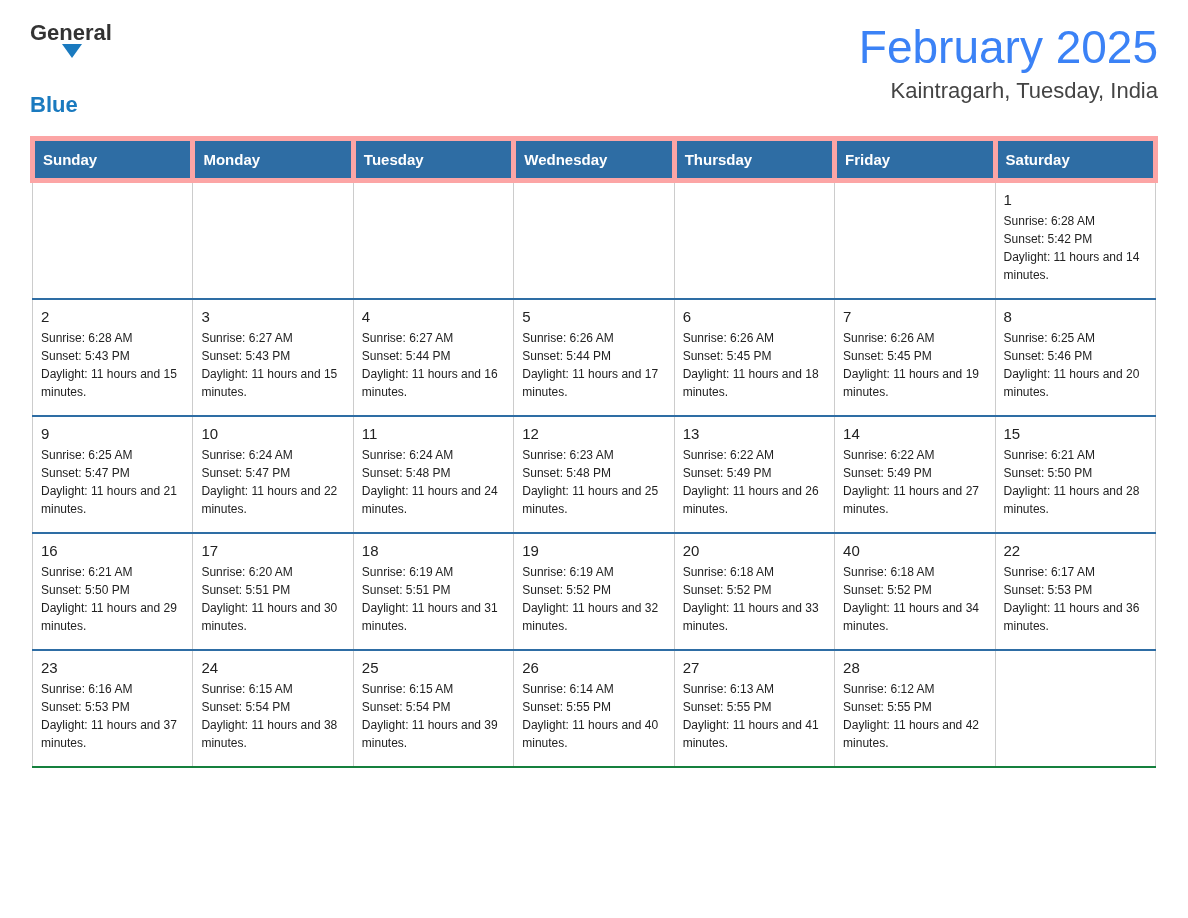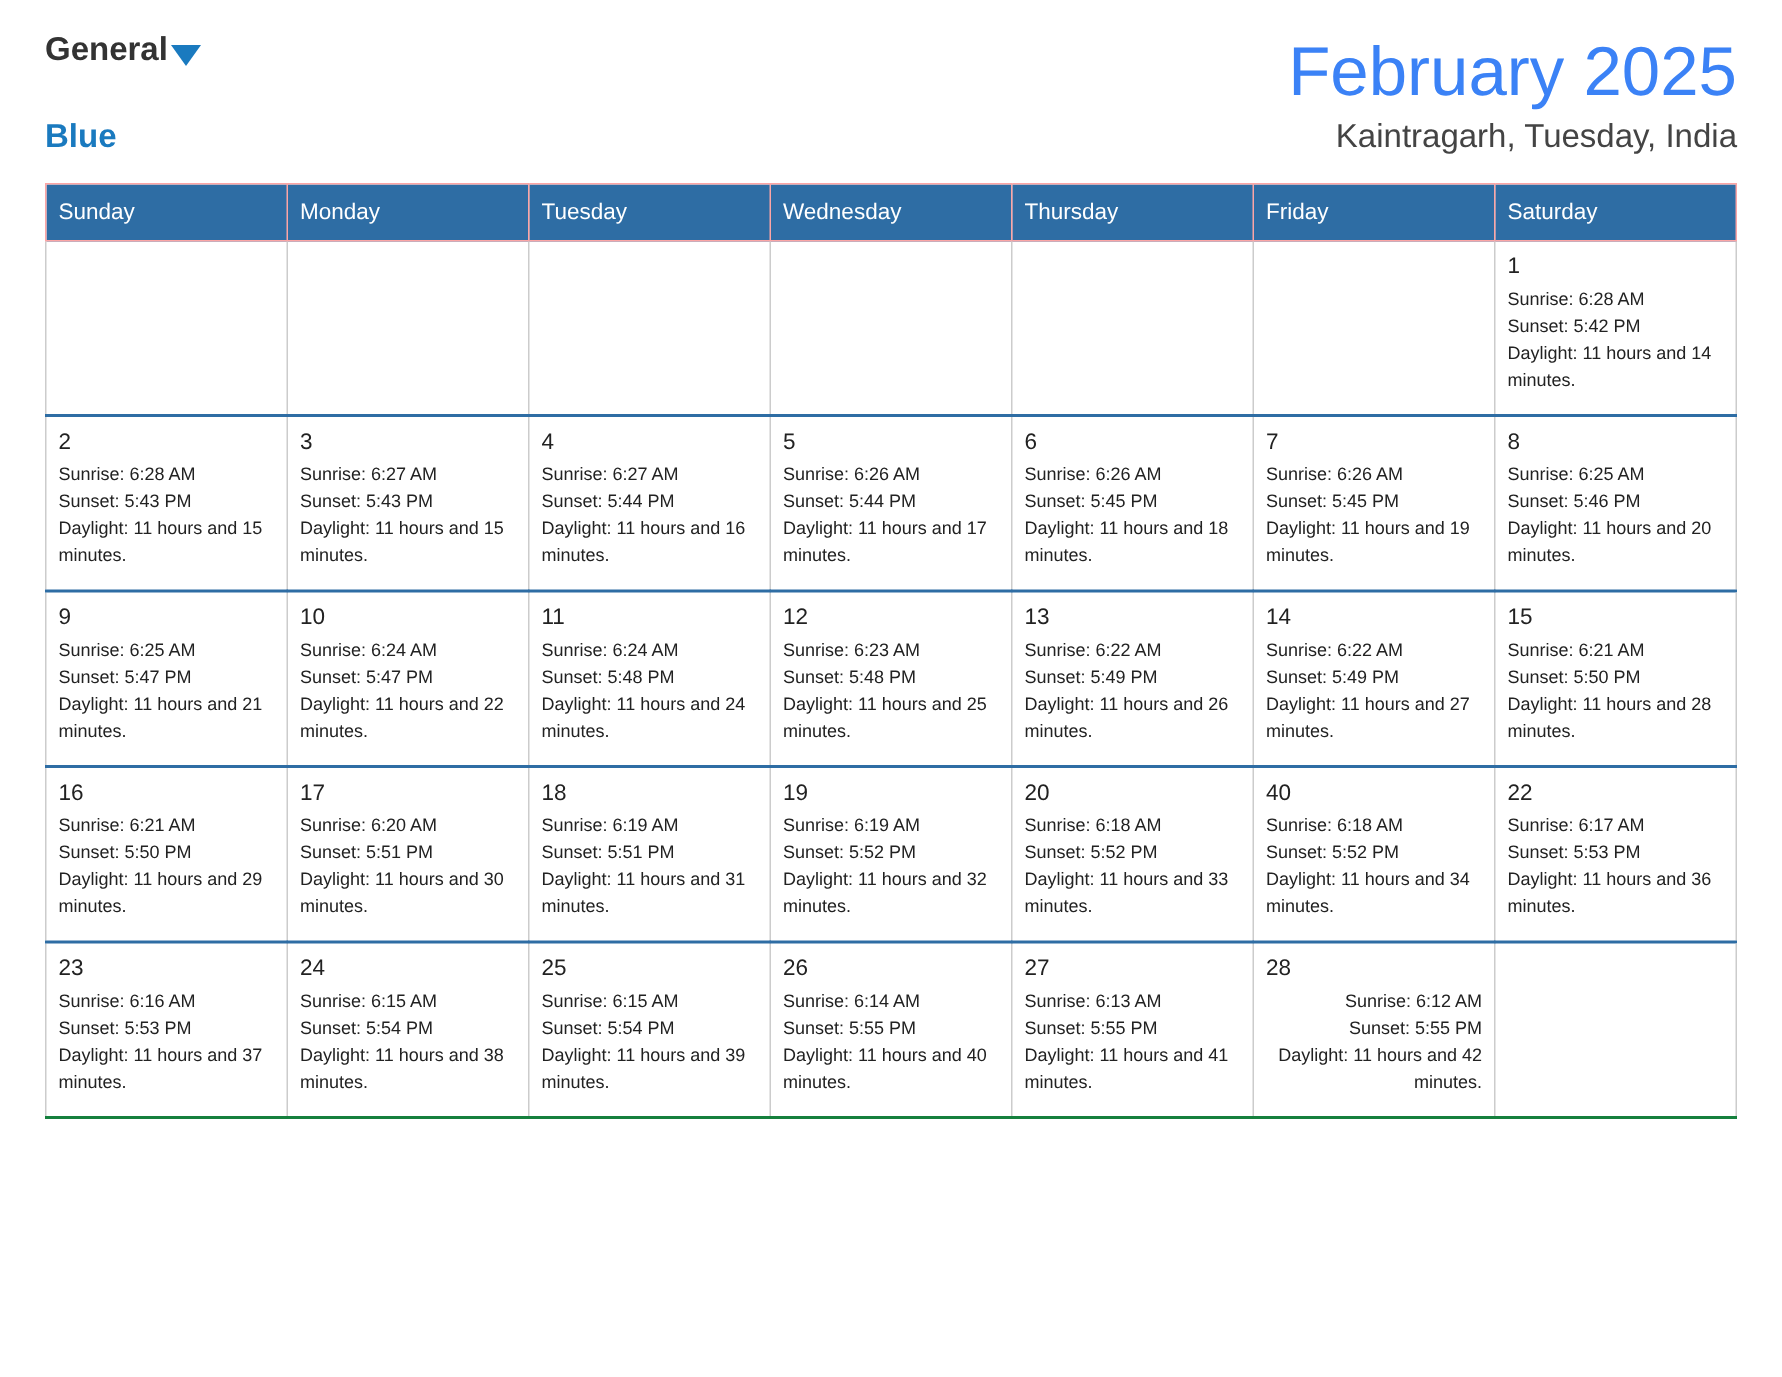--- a/index.html
+++ b/index.html
@@ -59,24 +59,24 @@
     table {
       width: 100%;
       border-collapse: collapse;
     }
     thead tr {
       background-color: #2e6da4;
     }
     thead th {
       color: #fff;
       font-size: 15px;
-      font-weight: normal;
+      font-weight: bold;
       padding: 10px 8px;
       text-align: left;
-      border: 1px solid #fca5a5;
+      border: 5px solid #fca5a5;
     }
     tbody tr {
       border-bottom: 2px solid #2e6da4;
     }
     tbody td {
       vertical-align: top;
       padding: 8px 8px 14px 8px;
       font-size: 12.5px;
       color: #222;
       border-left: 1px solid #ccc;
@@ -97,21 +97,21 @@
     tbody tr:last-child {
       border-bottom: 2px solid #15803d;
       border-radius: 29px;
     }
   </style>
 </head>
 <body>
 
 <div class="header">
   <div class="logo">
-    <div style="display:flex;align-items:flex-end;">
+    <div style="display:flex;align-items:center;flex-direction:column;">
       <span class="logo-general">General</span>
       <span class="logo-triangle"></span>
     </div>
     <span class="logo-blue">Blue</span>
   </div>
   <div class="title-block">
     <div class="month-title">February 2025</div>
     <div class="location-title">Kaintragarh, Tuesday, India</div>
   </div>
 </div>
@@ -301,20 +301,20 @@
 Daylight: 11 hours and 40 minutes.</div>
         </td>
         <td>
           <div class="day-num">27</div>
           <div class="day-info" style="white-space: pre-line;">Sunrise: 6:13 AM
 Sunset: 5:55 PM
 Daylight: 11 hours and 41 minutes.</div>
         </td>
         <td>
           <div class="day-num">28</div>
-          <div class="day-info" style="white-space: pre-line; text-align: right;">Sunrise: 6:12 AM
+          <div class="day-info" style="white-space: pre-line;">Sunrise: 6:12 AM
 Sunset: 5:55 PM
 Daylight: 11 hours and 42 minutes.</div>
         </td>
         <td></td>
       </tr>
     </tbody>
 </table>
 
 </body></html>

